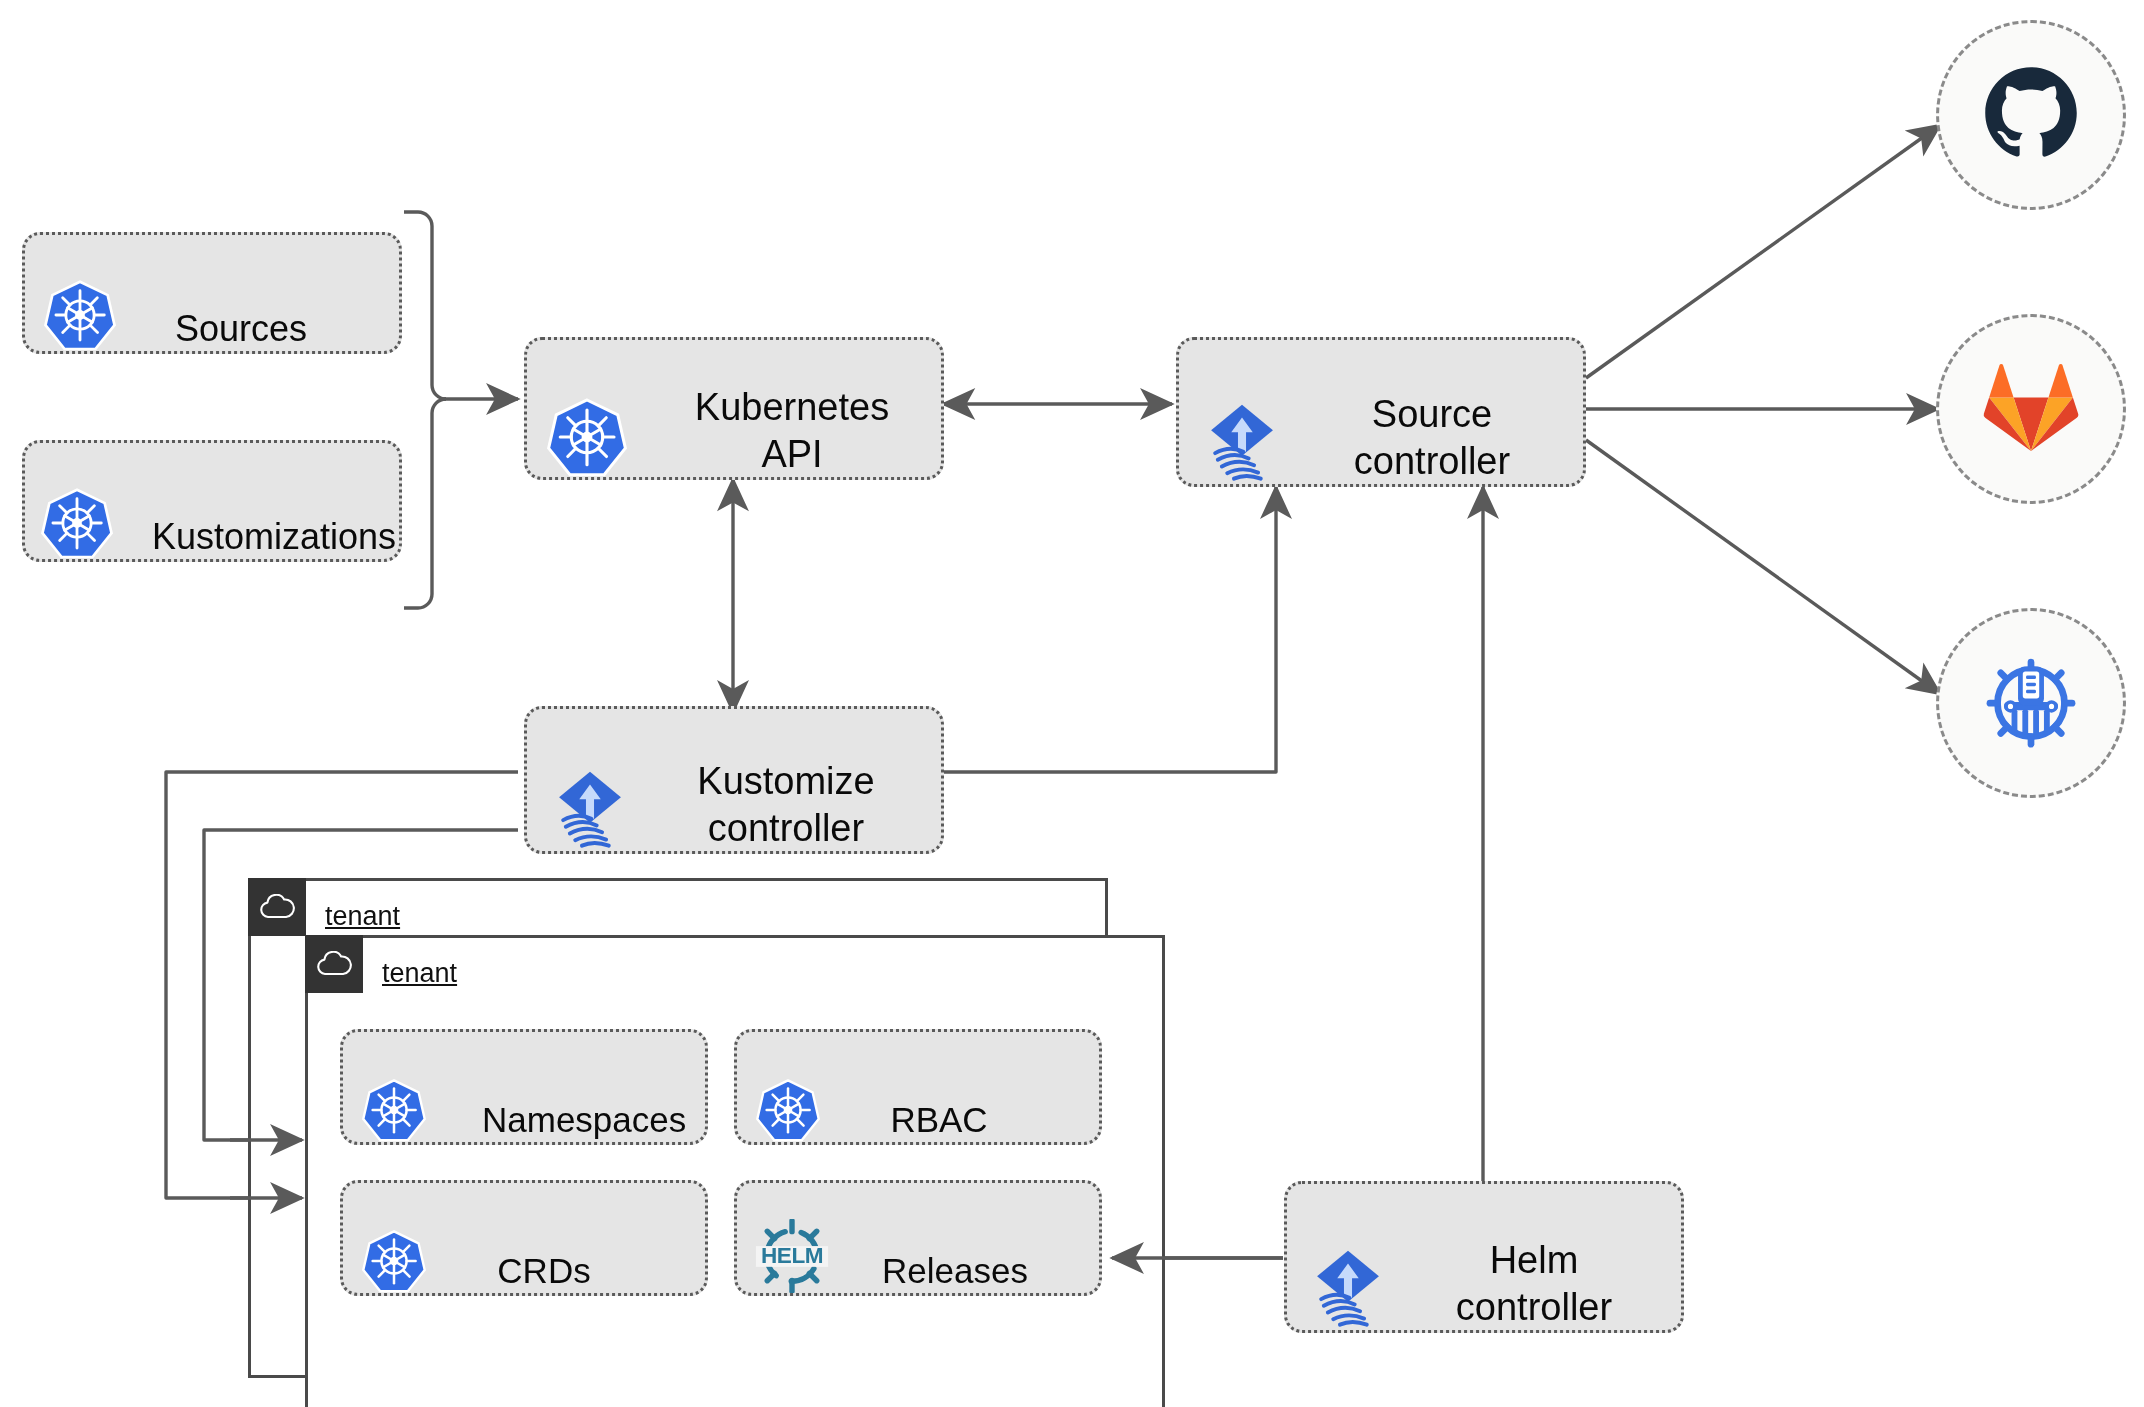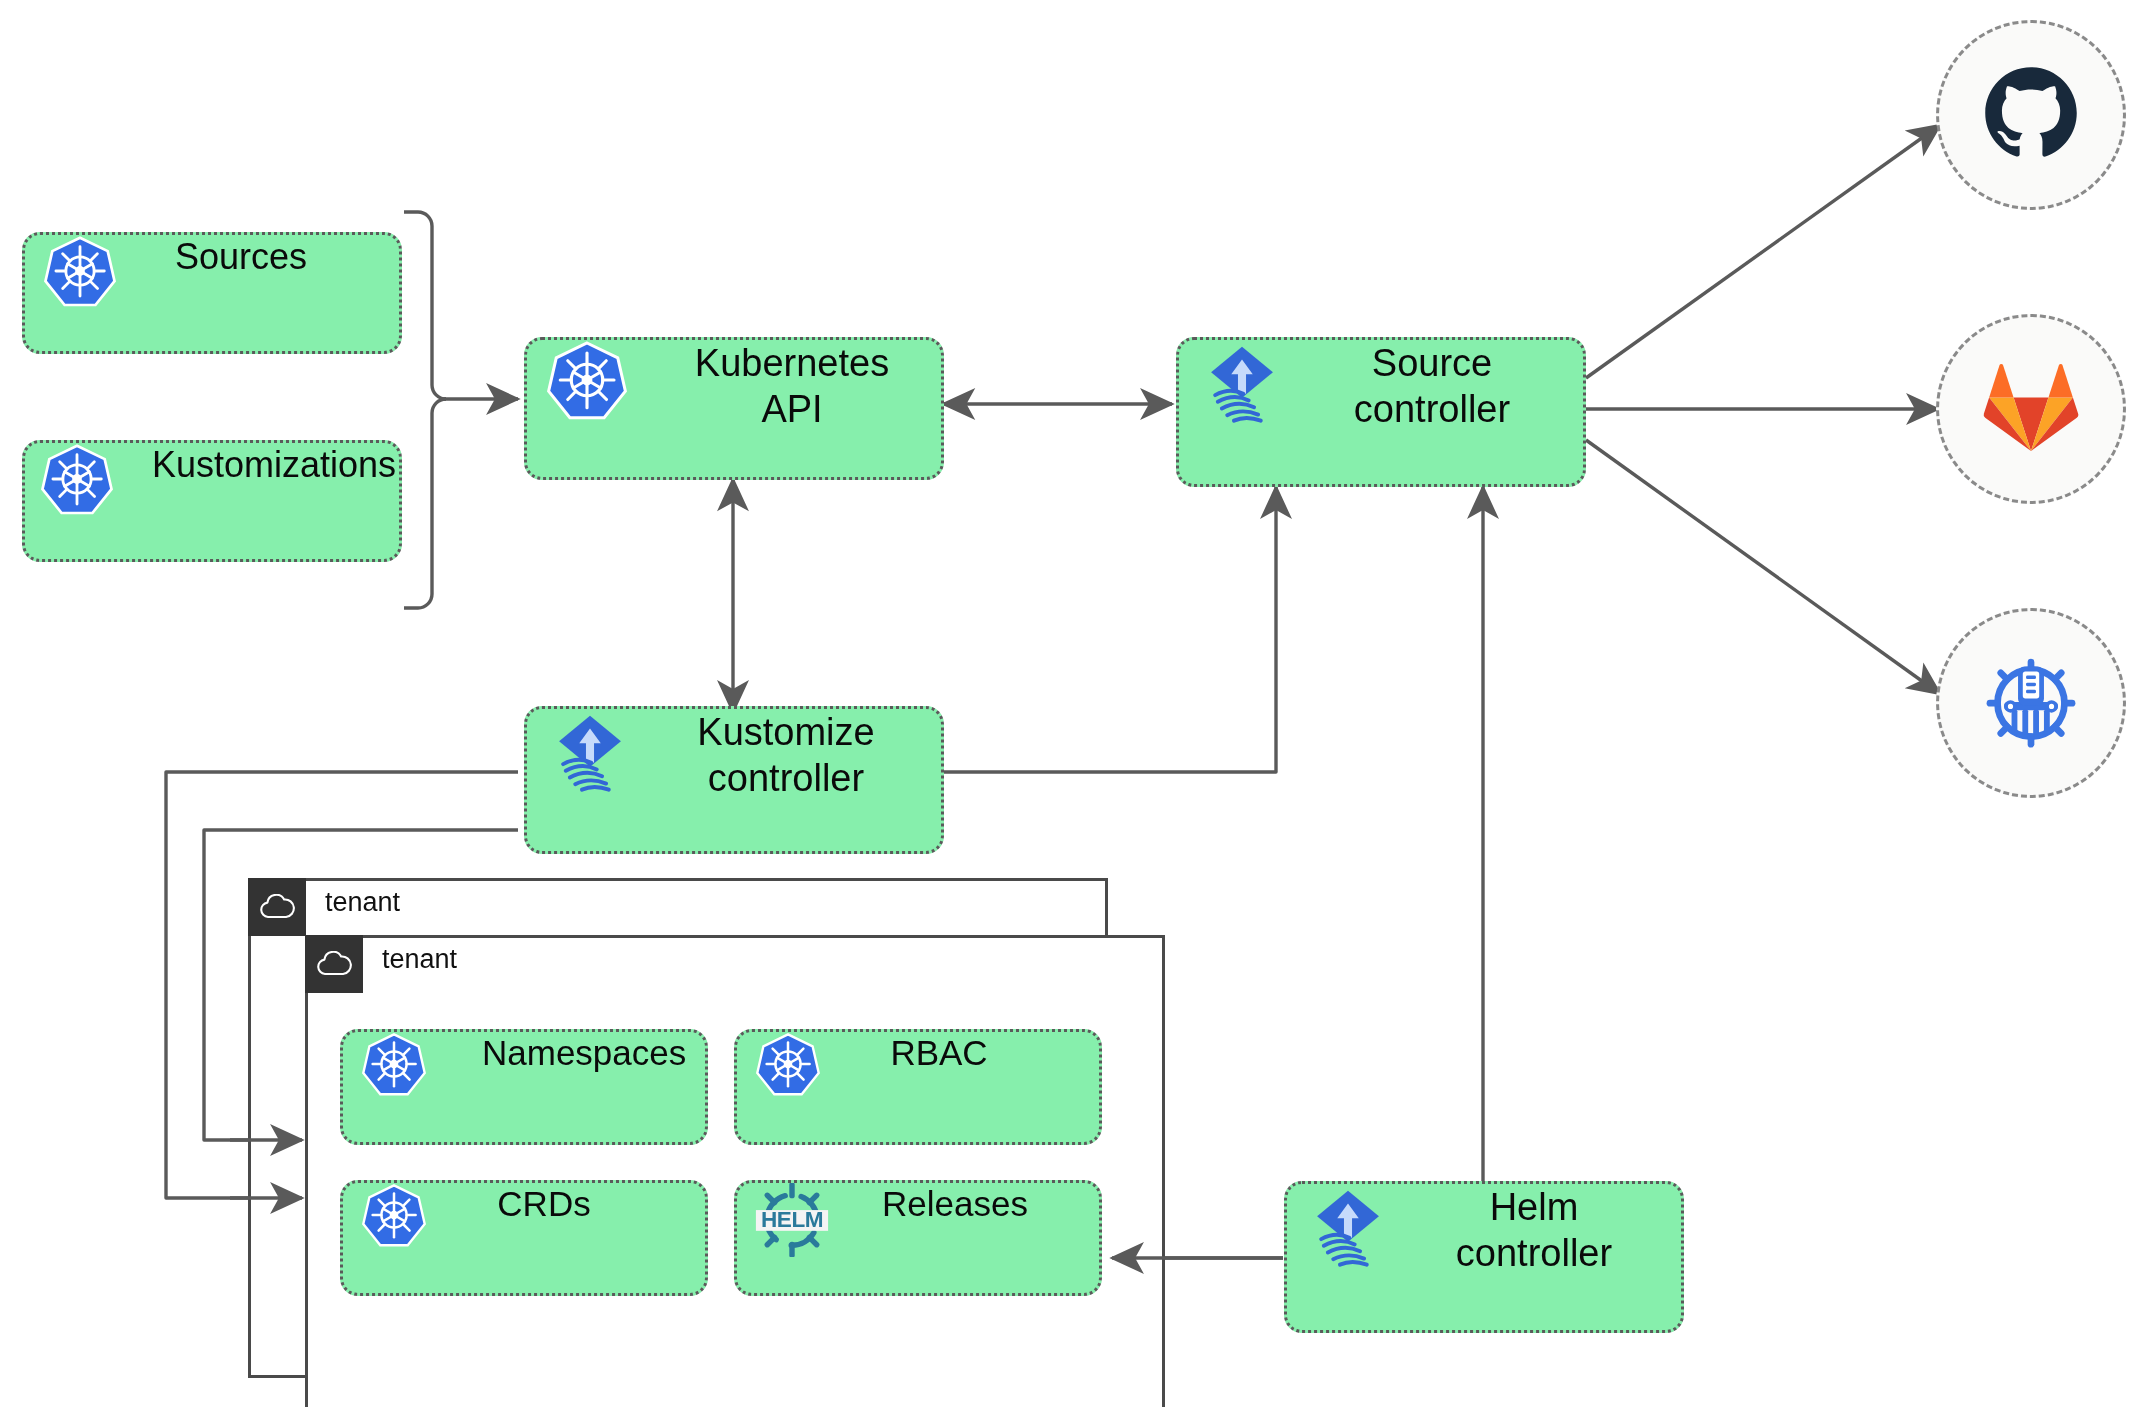--- a/index.html
+++ b/index.html
@@ -16,25 +16,25 @@
     position: relative;
     width: 2144px;
     height: 1407px;
     background: #ffffff;
     overflow: hidden;
   }
   
   .node {
     position: absolute;
     box-sizing: border-box;
-    background: #86efac;
+    background: #e5e5e5;
     border: 3px dotted #5a5a5a;
     border-radius: 18px;
     display: flex;
-    align-items: flex-start;
+    align-items: flex-end;
     z-index: 5;
   }
   .node .ico {
     flex: 0 0 auto;
     display: flex;
     align-items: center;
     justify-content: center;
   }
   .node .lbl {
     flex: 1 1 auto;
@@ -69,24 +69,25 @@
     left: -3px;
     height: 58px;
     background: #333333;
     display: flex;
     align-items: center;
     justify-content: center;
     width: 58px;
   }
   .tenant .tname {
     position: absolute;
-    top: 6px;
+    top: 20px;
     left: 74px;
     font-size: 27px;
     color: #111111;
+    text-decoration: underline;
   }
   
   #edges {
     position: absolute;
     inset: 0;
     z-index: 2;
     pointer-events: none;
   }
   #edges-top {
     position: absolute;

